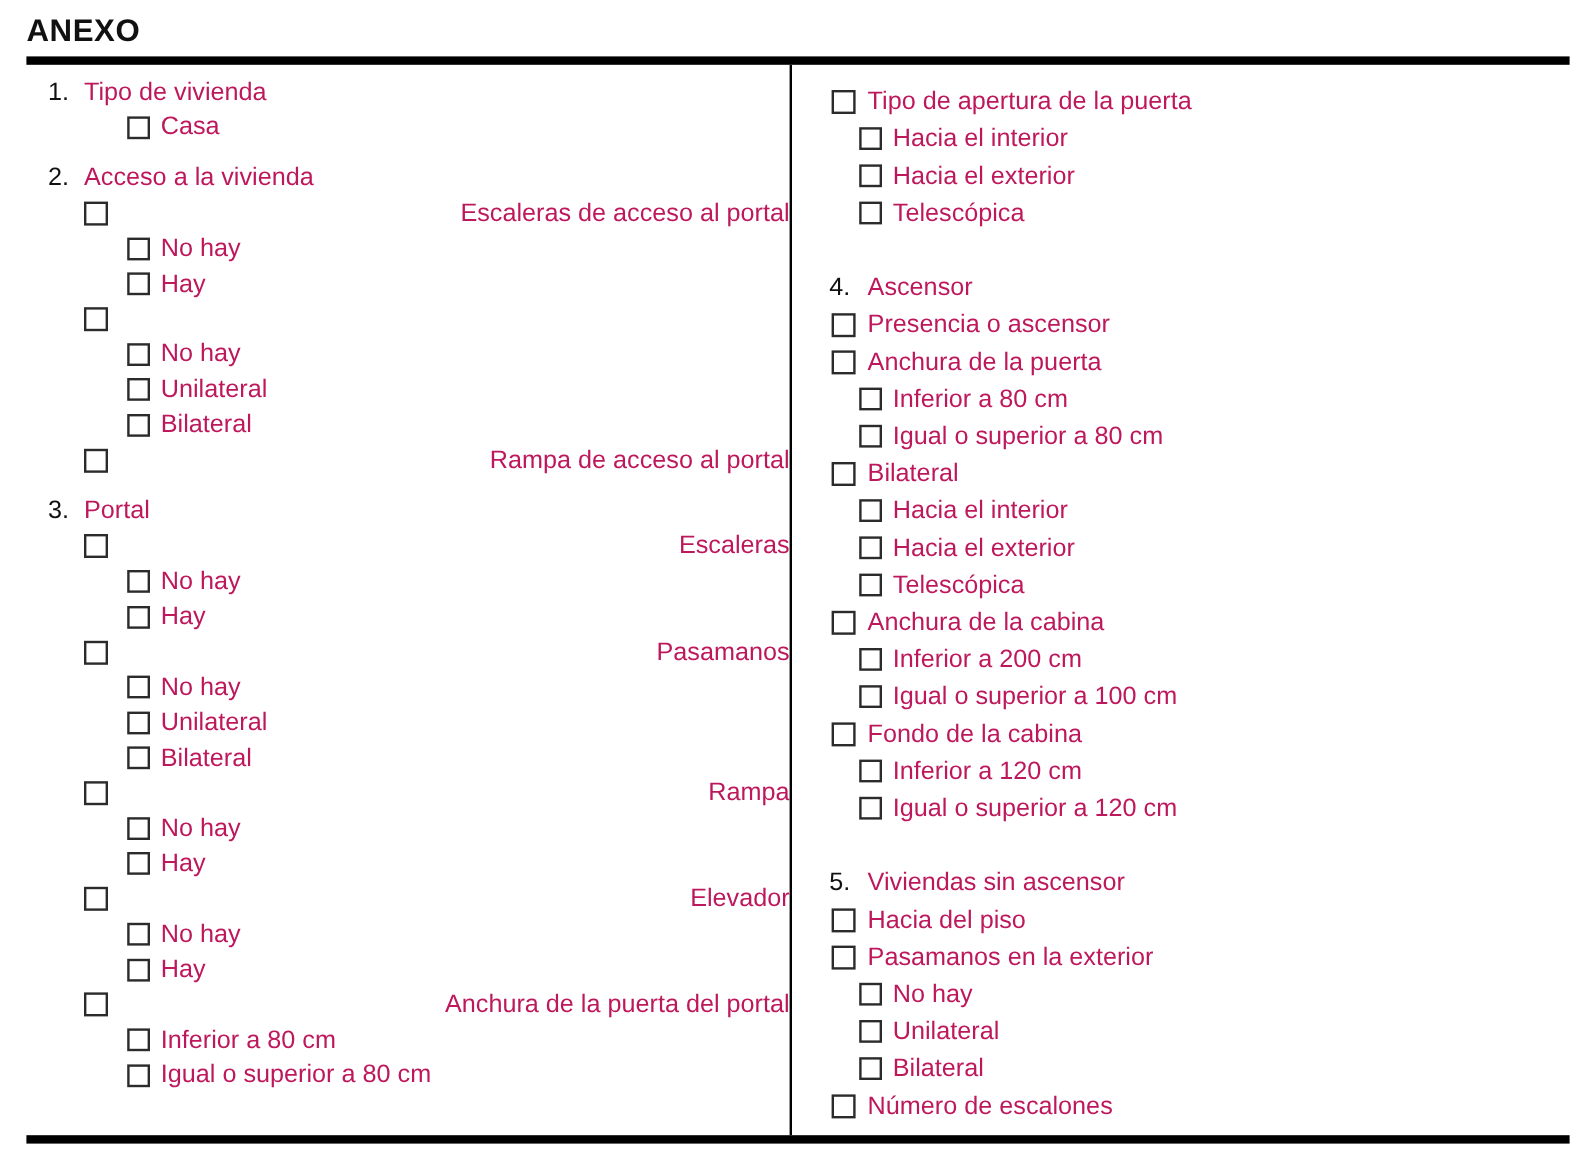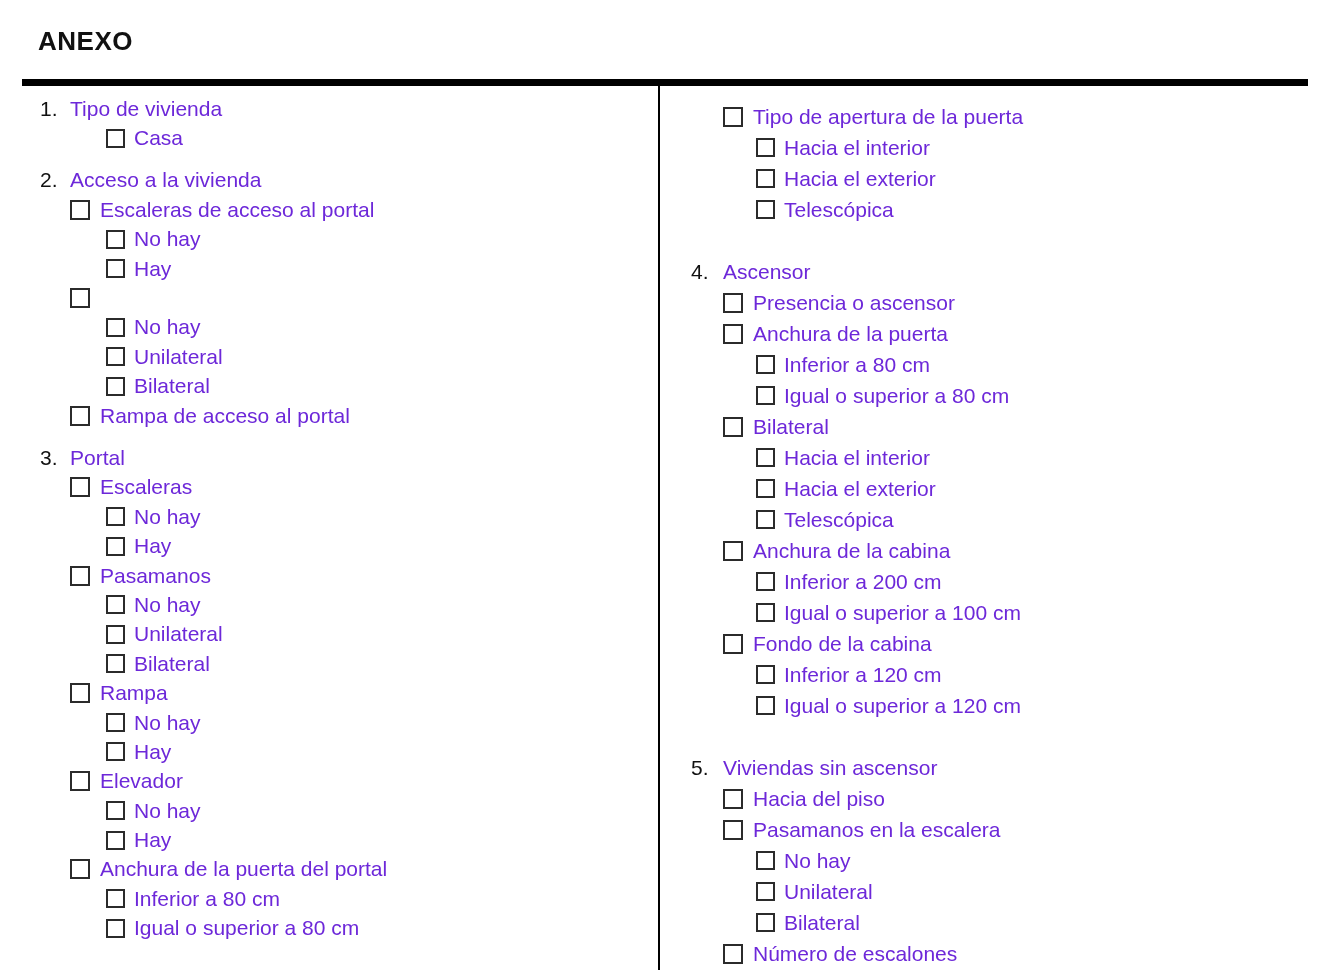--- a/index.html
+++ b/index.html
@@ -10,21 +10,21 @@
     color: #111111;
   }
   .page {
     width: 1320px;
     height: 970px;
     padding: 0 12px 0 22px;
     background: #ffffff;
   }
   .header { padding: 11px 0 8px 0; }
   .header h1 {
-    margin: 16px;
+    margin: 0;
     font-size: 26px;
     line-height: 28px;
     font-weight: bold;
     letter-spacing: 0.5px;
     color: #111111;
   }
   .rule { background: #000000; width: 100%; }
   .rule-top { height: 7px; }
   .rule-bottom { height: 7px; }
   .columns {
@@ -46,38 +46,38 @@
     white-space: nowrap;
   }
   .col-left  .row { height: 29.4px; }
   .col-right .row { height: 31px; }
 
   .col-left  .row.numbered:not(:first-child) { margin-top: 13px; }
   .col-right .row.numbered { margin-top: 31px; }
 
   .col-left  .numbered { padding-left: 18px; }
   .col-left  .num      { display: inline-block; width: 30px; }
-  .col-left  .lvl1     { padding-left: 48px; }
+  .col-left  .lvl1     { padding-left: 48px; justify-content: space-between; }
   .col-left  .lvl2     { padding-left: 84px; }
 
   .col-right .numbered { padding-left: 31px; }
   .col-right .num      { display: inline-block; width: 32px; }
-  .col-right .lvl1     { padding-left: 63px; }
-  .col-right .lvl2     { padding-left: 96px; }
+  .col-right .lvl1     { padding-left: 33px; }
+  .col-right .lvl2     { padding-left: 56px; }
 
   .checkbox {
     display: inline-block;
     flex: 0 0 auto;
     background: #ffffff;
     border: 2px solid #2b2b2b;
   }
   .lvl1 .checkbox { width: 20px; height: 20px; margin-right: 10px; }
   .lvl2 .checkbox { width: 19px; height: 19px; margin-right: 9px; }
 
-  .label { color: #6d28d9; }
+  .label { color: #be185d; }
 </style>
 </head>
 <body>
 
 <div class="page">
   <div class="header">
     <h1>ANEXO</h1>
   </div>
   <div class="rule rule-top"></div>
   <div class="columns">
@@ -274,21 +274,21 @@
         <div class="row numbered">
           <span class="num">5.</span>
           <span class="label">Viviendas sin ascensor</span>
         </div>
         <div class="row lvl1">
           <span class="checkbox"></span>
           <span class="label">Hacia del piso</span>
         </div>
         <div class="row lvl1">
           <span class="checkbox"></span>
-          <span class="label">Pasamanos en la escalera</span>
+          <span class="label">Pasamanos en la exterior</span>
         </div>
         <div class="row lvl2">
           <span class="checkbox"></span>
           <span class="label">No hay</span>
         </div>
         <div class="row lvl2">
           <span class="checkbox"></span>
           <span class="label">Unilateral</span>
         </div>
         <div class="row lvl2">

